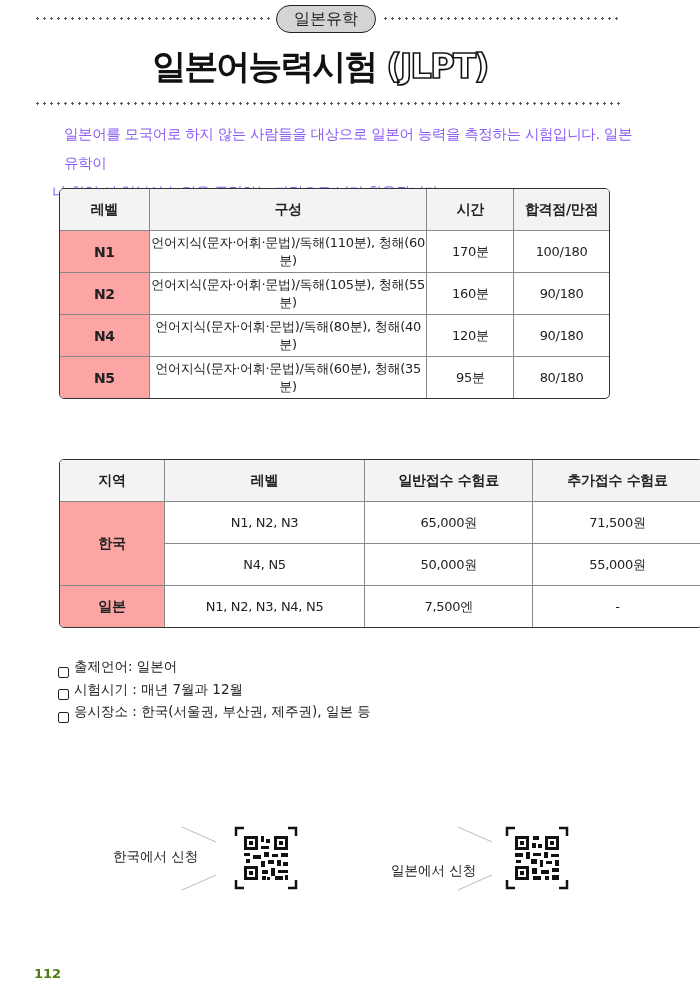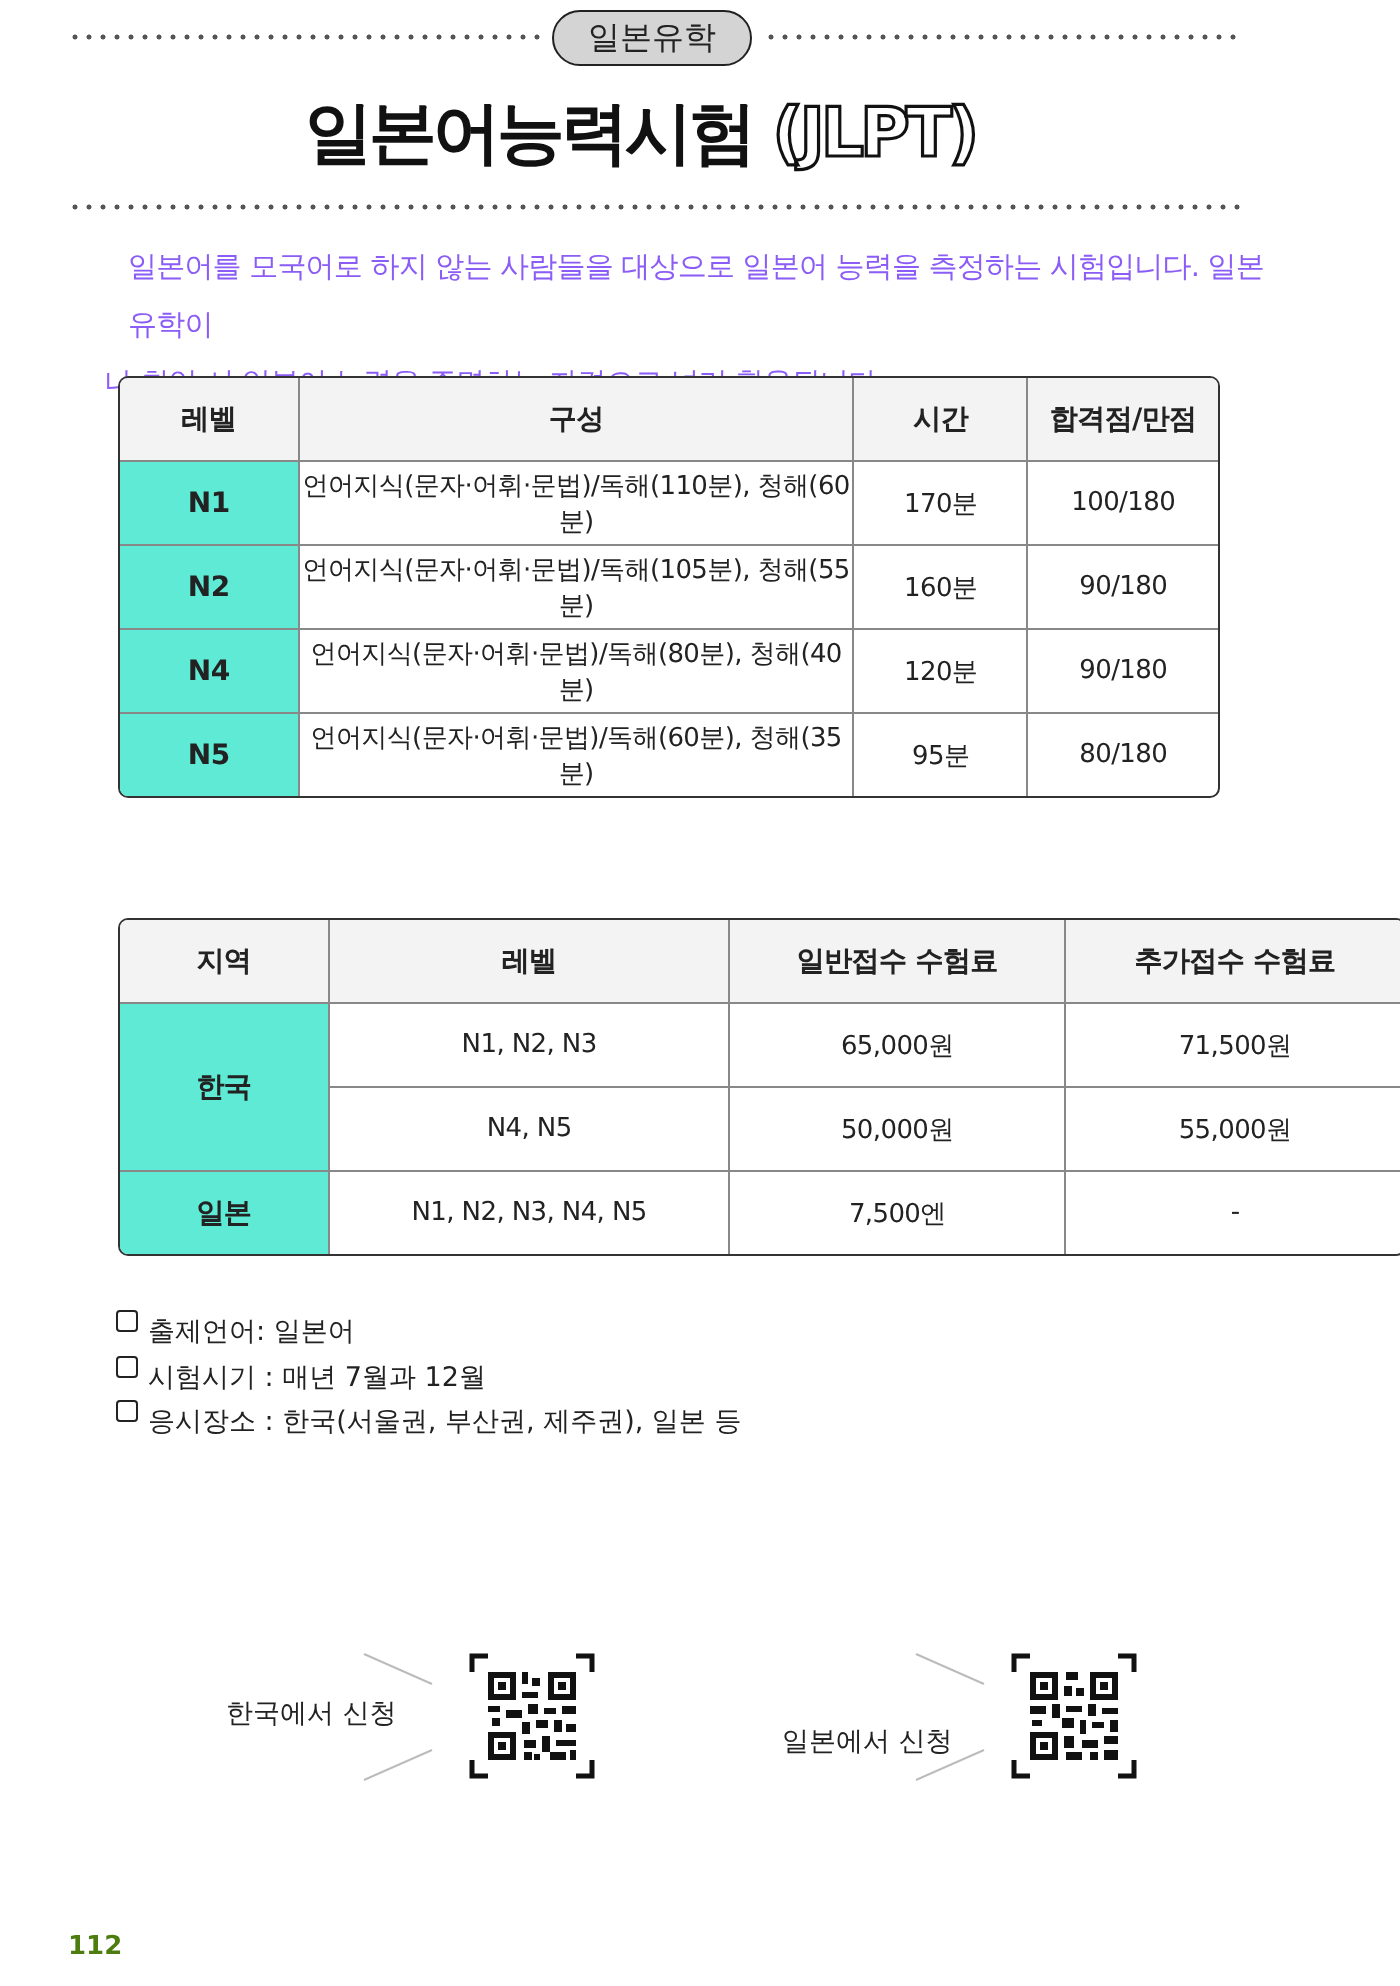--- a/index.html
+++ b/index.html
@@ -35,26 +35,26 @@
     border: 1.5px solid #333; border-radius: 5px; overflow: hidden;
     font-size: 13px; color: #222; letter-spacing: -0.3px;
   }
   table.t td, table.t th {
     border-right: 1px solid #888; border-bottom: 1px solid #888;
     text-align: center; vertical-align: middle; padding: 0;
   }
   table.t tr > *:last-child { border-right: none; }
   table.t tr:last-child > * { border-bottom: none; }
   table.t th { background: #f3f3f3; font-weight: bold; font-size: 14px; height: 41px; }
-  table.t td.lv { background: #5eead4; font-weight: bold; font-size: 14px; }
+  table.t td.lv { background: #fca5a5; font-weight: bold; font-size: 14px; }
   table.t td { height: 41px; }
   .t1 { left: 59px; top: 188px; width: 551px; }
   .t2 { left: 59px; top: 459px; width: 644px; }
   .notes { position: absolute; left: 58px; top: 655px; font-size: 13.5px; line-height: 22.5px; color: #222; }
-  .note { display: flex; align-items: flex-start; }
+  .note { display: flex; align-items: flex-end; }
   .box { width: 9px; height: 9px; border: 1.6px solid #222; border-radius: 2px; margin-right: 5px; }
   .apply { position: absolute; top: 822px; height: 70px; }
   .apply .lbl { position: absolute; top: 26px; font-size: 13.5px; color: #222; white-space: nowrap; }
   .apply svg.lines { position: absolute; left: 0; top: 0; }
   .qr { position: absolute; top: 4px; width: 64px; height: 64px; }
   .pagenum { position: absolute; left: 34px; top: 966px; font-size: 13px; font-weight: bold; color: #4d7c0f; }
 </style>
 </head>
 <body>
 

